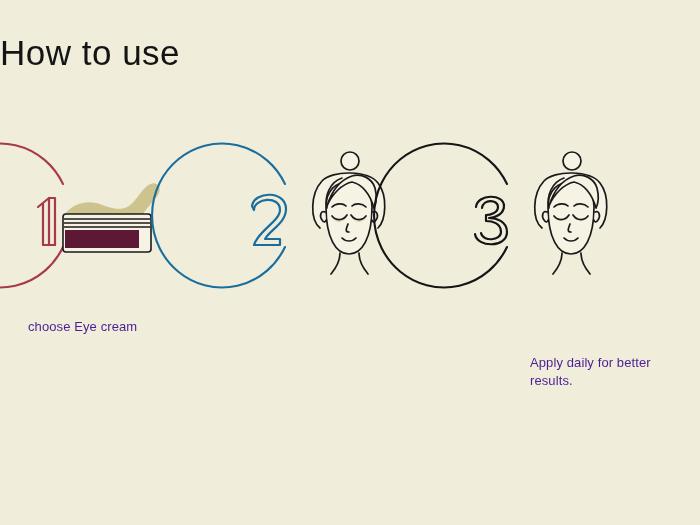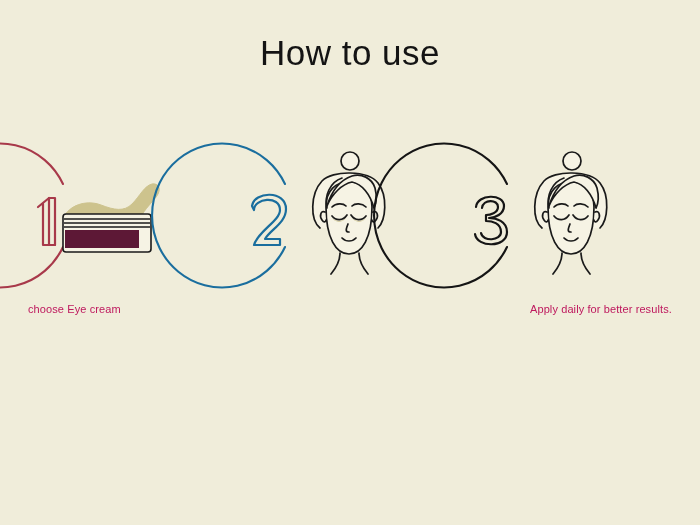--- a/index.html
+++ b/index.html
@@ -17,21 +17,21 @@
   #infographic {
     position: absolute;
     inset: 0;
     background: #f0edda;
   }
   .page-title {
     position: absolute;
     top: 35px;
     left: 0;
     width: 700px;
-    text-align: center;
+    text-align: left;
     font-size: 35px;
     font-weight: 400;
     color: #141414;
     letter-spacing: 0.5px;
     line-height: 1;
   }
   .steps {
     position: absolute;
     top: 128px;
     left: 0;
@@ -56,30 +56,30 @@
   .badge-svg {
     position: absolute;
     top: 0;
     left: 0;
     width: 233px;
     height: 175px;
     overflow: visible;
   }
   .caption {
     position: absolute;
-    top: 174px;
+    top: 190px;
     width: 190px;
-    font-size: 11px;
+    font-size: 13px;
     line-height: 1.42;
-    color: #be185d;
+    color: #4c1d95;
     letter-spacing: 0.1px;
   }
   .cap-1 { left: 22px; width: 200px; }
   .cap-2 { left: 47px; width: 182px; }
-  .cap-3 { left: 80px; width: 160px; }
+  .cap-3 { left: 80px; width: 160px; margin-top: 36px; }
 </style>
 </head>
 <body>
 
 <div id="infographic">
 
   <div class="page-title">How to use</div>
 
   <div class="steps">
 

